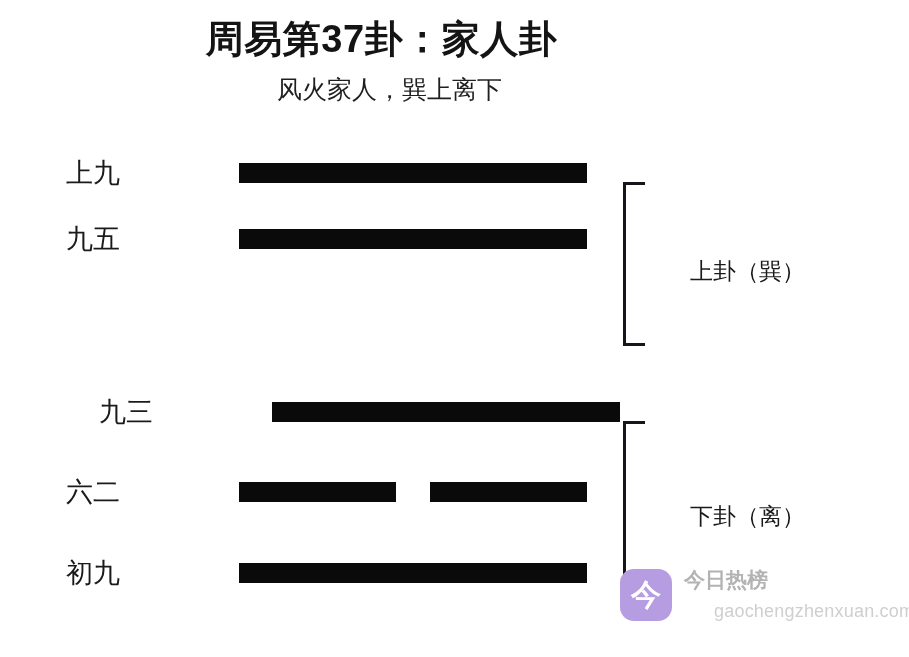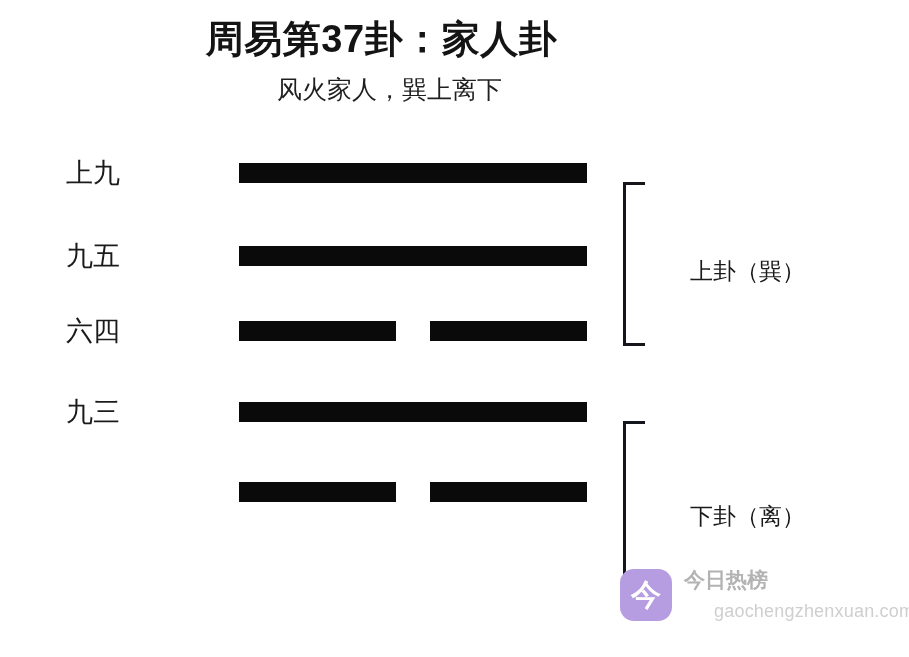--- a/index.html
+++ b/index.html
@@ -176,49 +176,49 @@
 
 <div class="hexagram">
 
   <div class="hex-row" style="top:23px;">
     <span class="line-label">上九</span>
     <span class="line-art">
       <span class="bar full"></span>
     </span>
   </div>
 
-  <div class="hex-row" style="top:106px;">
+  <div class="hex-row" style="top:89px;">
     <span class="line-label">九五</span>
     <span class="line-art">
       <span class="bar full"></span>
     </span>
   </div>
 
-  <div class="hex-row" style="top:181px;">
-    <span class="line-label">六四</span>
+
+  <div class="hex-row" style="top:262px;margin-left:33px;">
+    <span class="line-label">九三</span>
+    <span class="line-art">
+      <span class="bar full"></span>
+    </span>
+  </div>
+
+  <div class="hex-row" style="top:342px;">
+    <span class="line-label">六二</span>
     <span class="line-art">
       <span class="bar left"></span>
       <span class="bar right"></span>
     </span>
   </div>
 
-  <div class="hex-row" style="top:262px;">
-    <span class="line-label">九三</span>
-    <span class="line-art">
-      <span class="bar full"></span>
-    </span>
-  </div>
-
-  <div class="hex-row" style="top:342px;">
-    <span class="line-art">
-      <span class="bar left"></span>
-      <span class="bar right"></span>
-    </span>
-  </div>
-
+  <div class="hex-row" style="top:423px;">
+    <span class="line-label">初九</span>
+    <span class="line-art">
+      <span class="bar full"></span>
+    </span>
+  </div>
 </div>
 
 <div class="bracket upper"></div>
 <div class="bracket-label upper">上卦（巽）</div>
 
 <div class="bracket lower"></div>
 <div class="bracket-label lower">下卦（离）</div>
 
 <div class="watermark">
   <div class="wm-logo">今</div>

